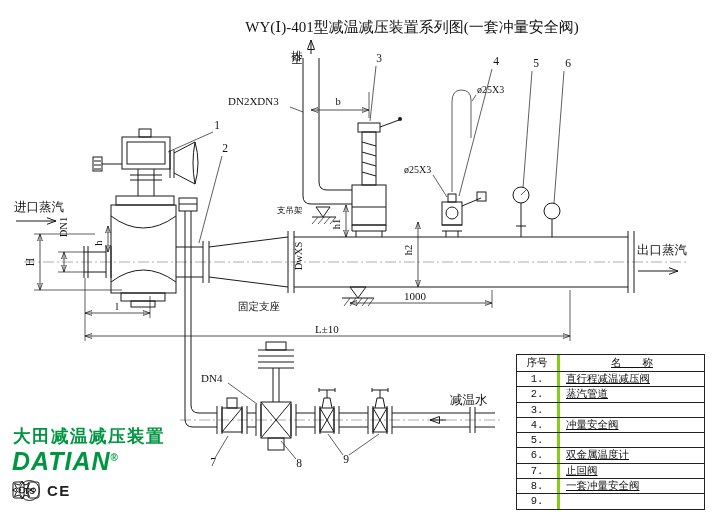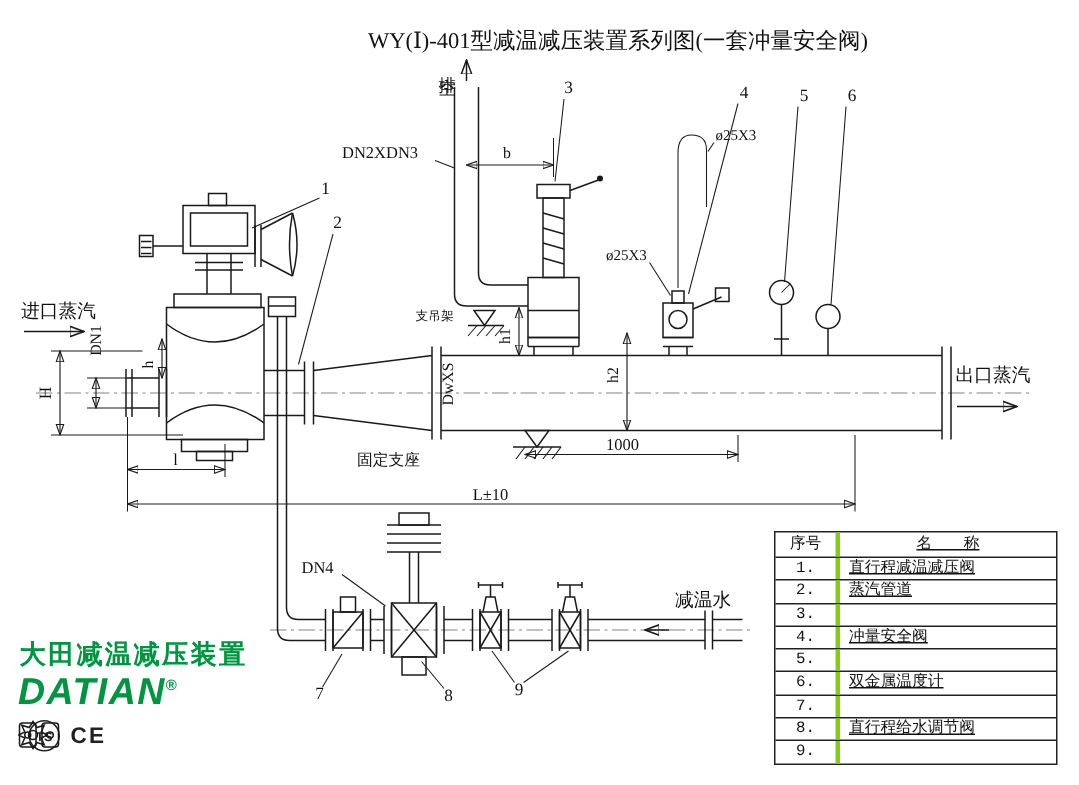--- a/index.html
+++ b/index.html
@@ -362,24 +362,25 @@
   </div>
   <div class="r">
     <div class="c1">5.</div>
   </div>
   <div class="r">
     <div class="c1">6.</div>
     <div class="c2">双金属温度计</div>
   </div>
   <div class="r">
     <div class="c1">7.</div>
+    <div class="c2">止回阀</div>
   </div>
   <div class="r">
     <div class="c1">8.</div>
-    <div class="c2">直行程给水调节阀</div>
+    <div class="c2">一套冲量安全阀</div>
   </div>
   <div class="r">
     <div class="c1">9.</div>
   </div>
 </div>
 
 <div class="slogan">大田减温减压装置</div>
 <div class="logo">
   <span>DATIAN</span><span class="reg">®</span>
 </div>

